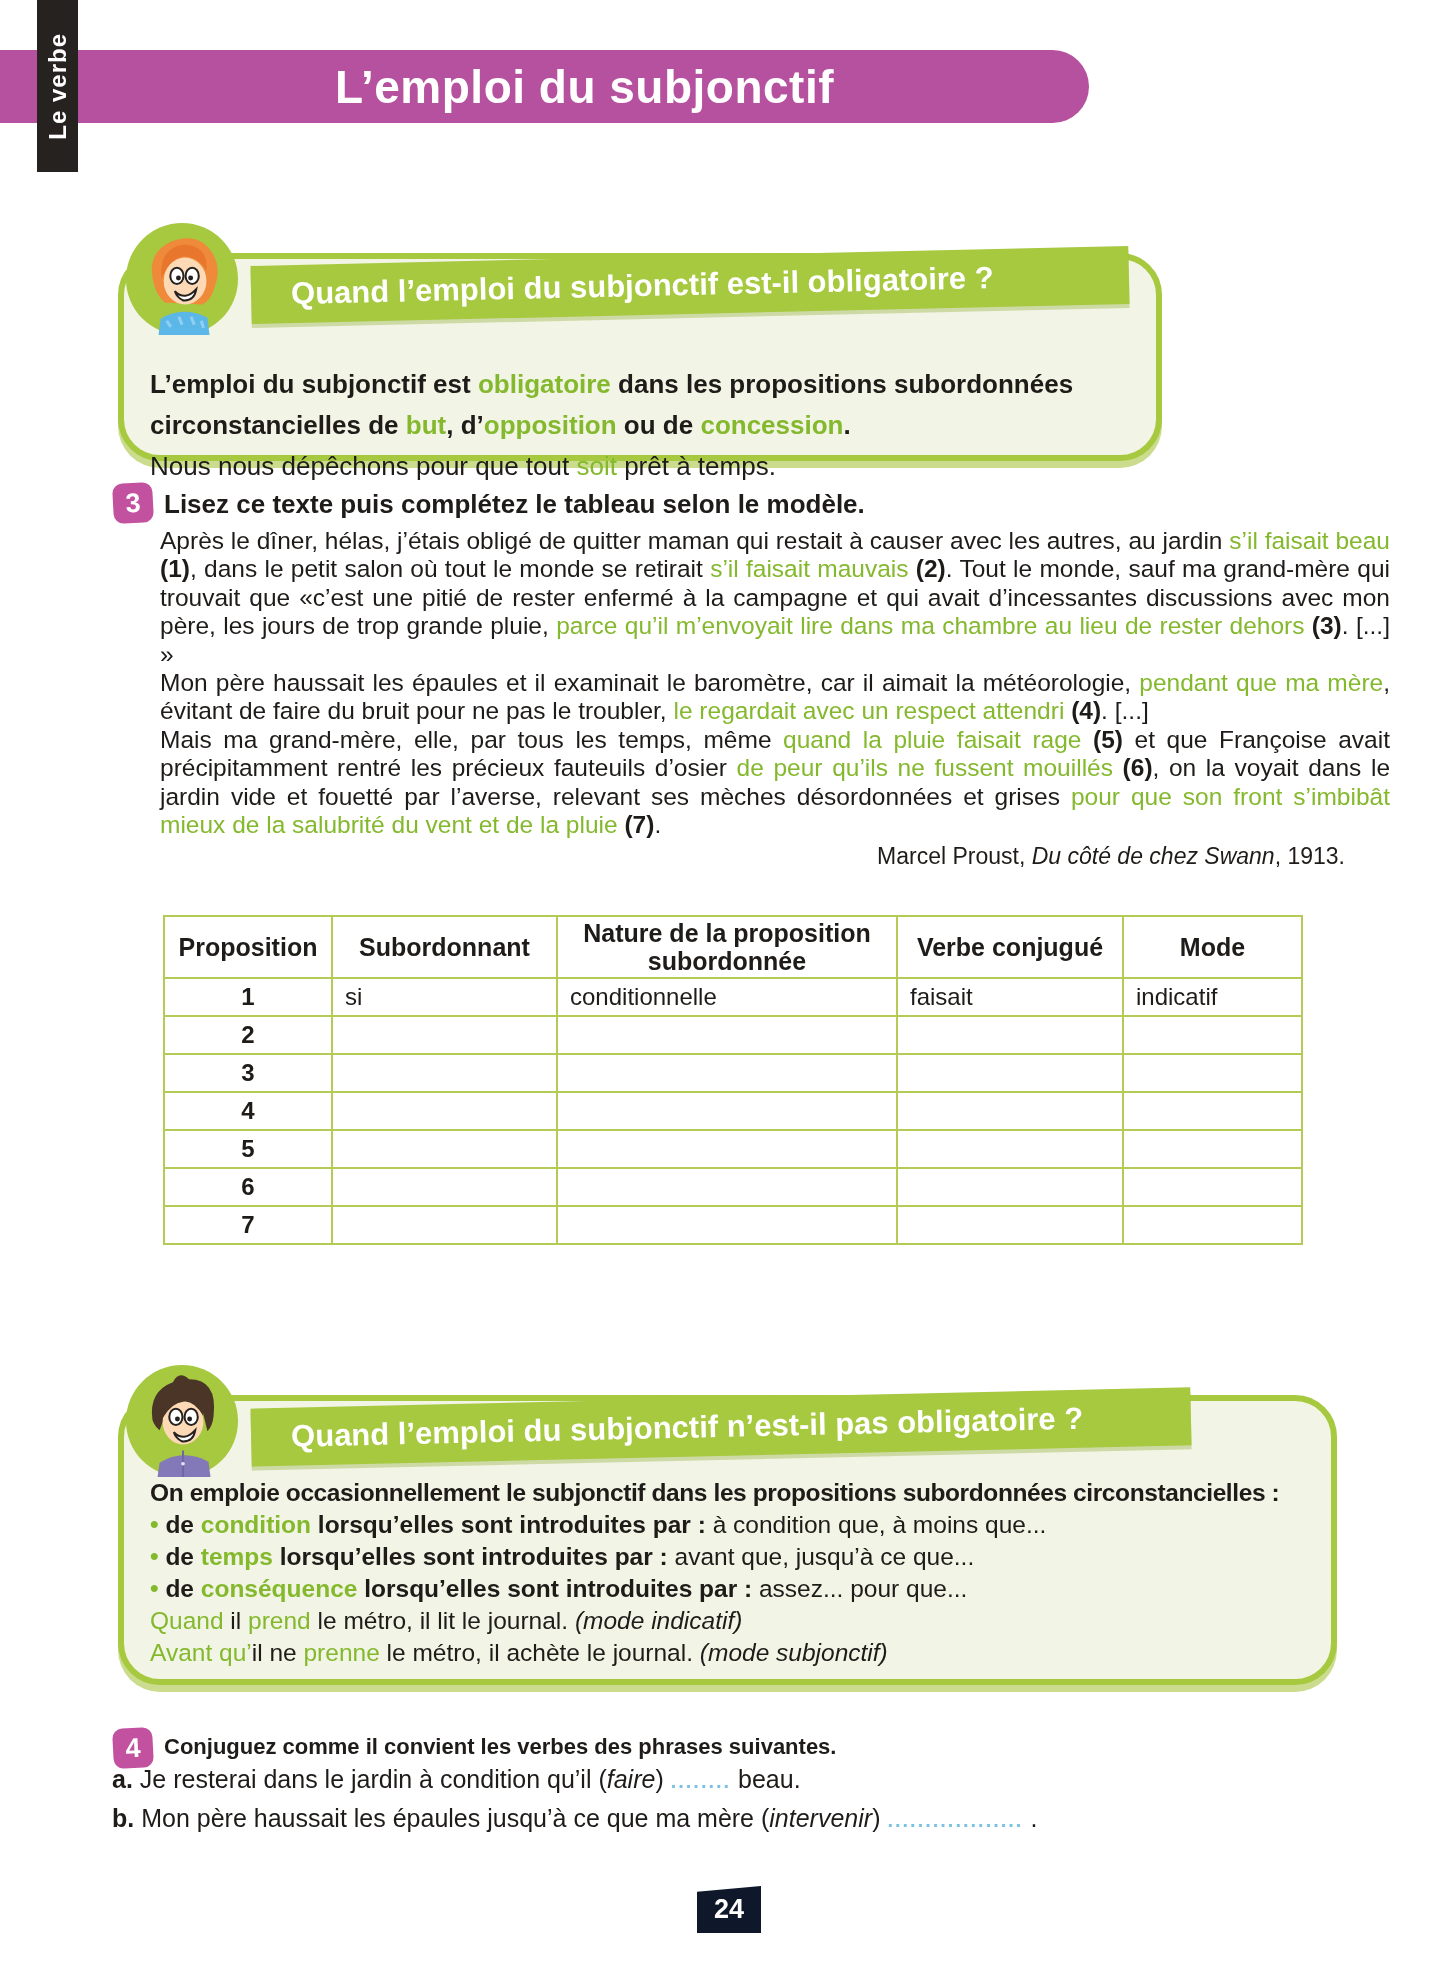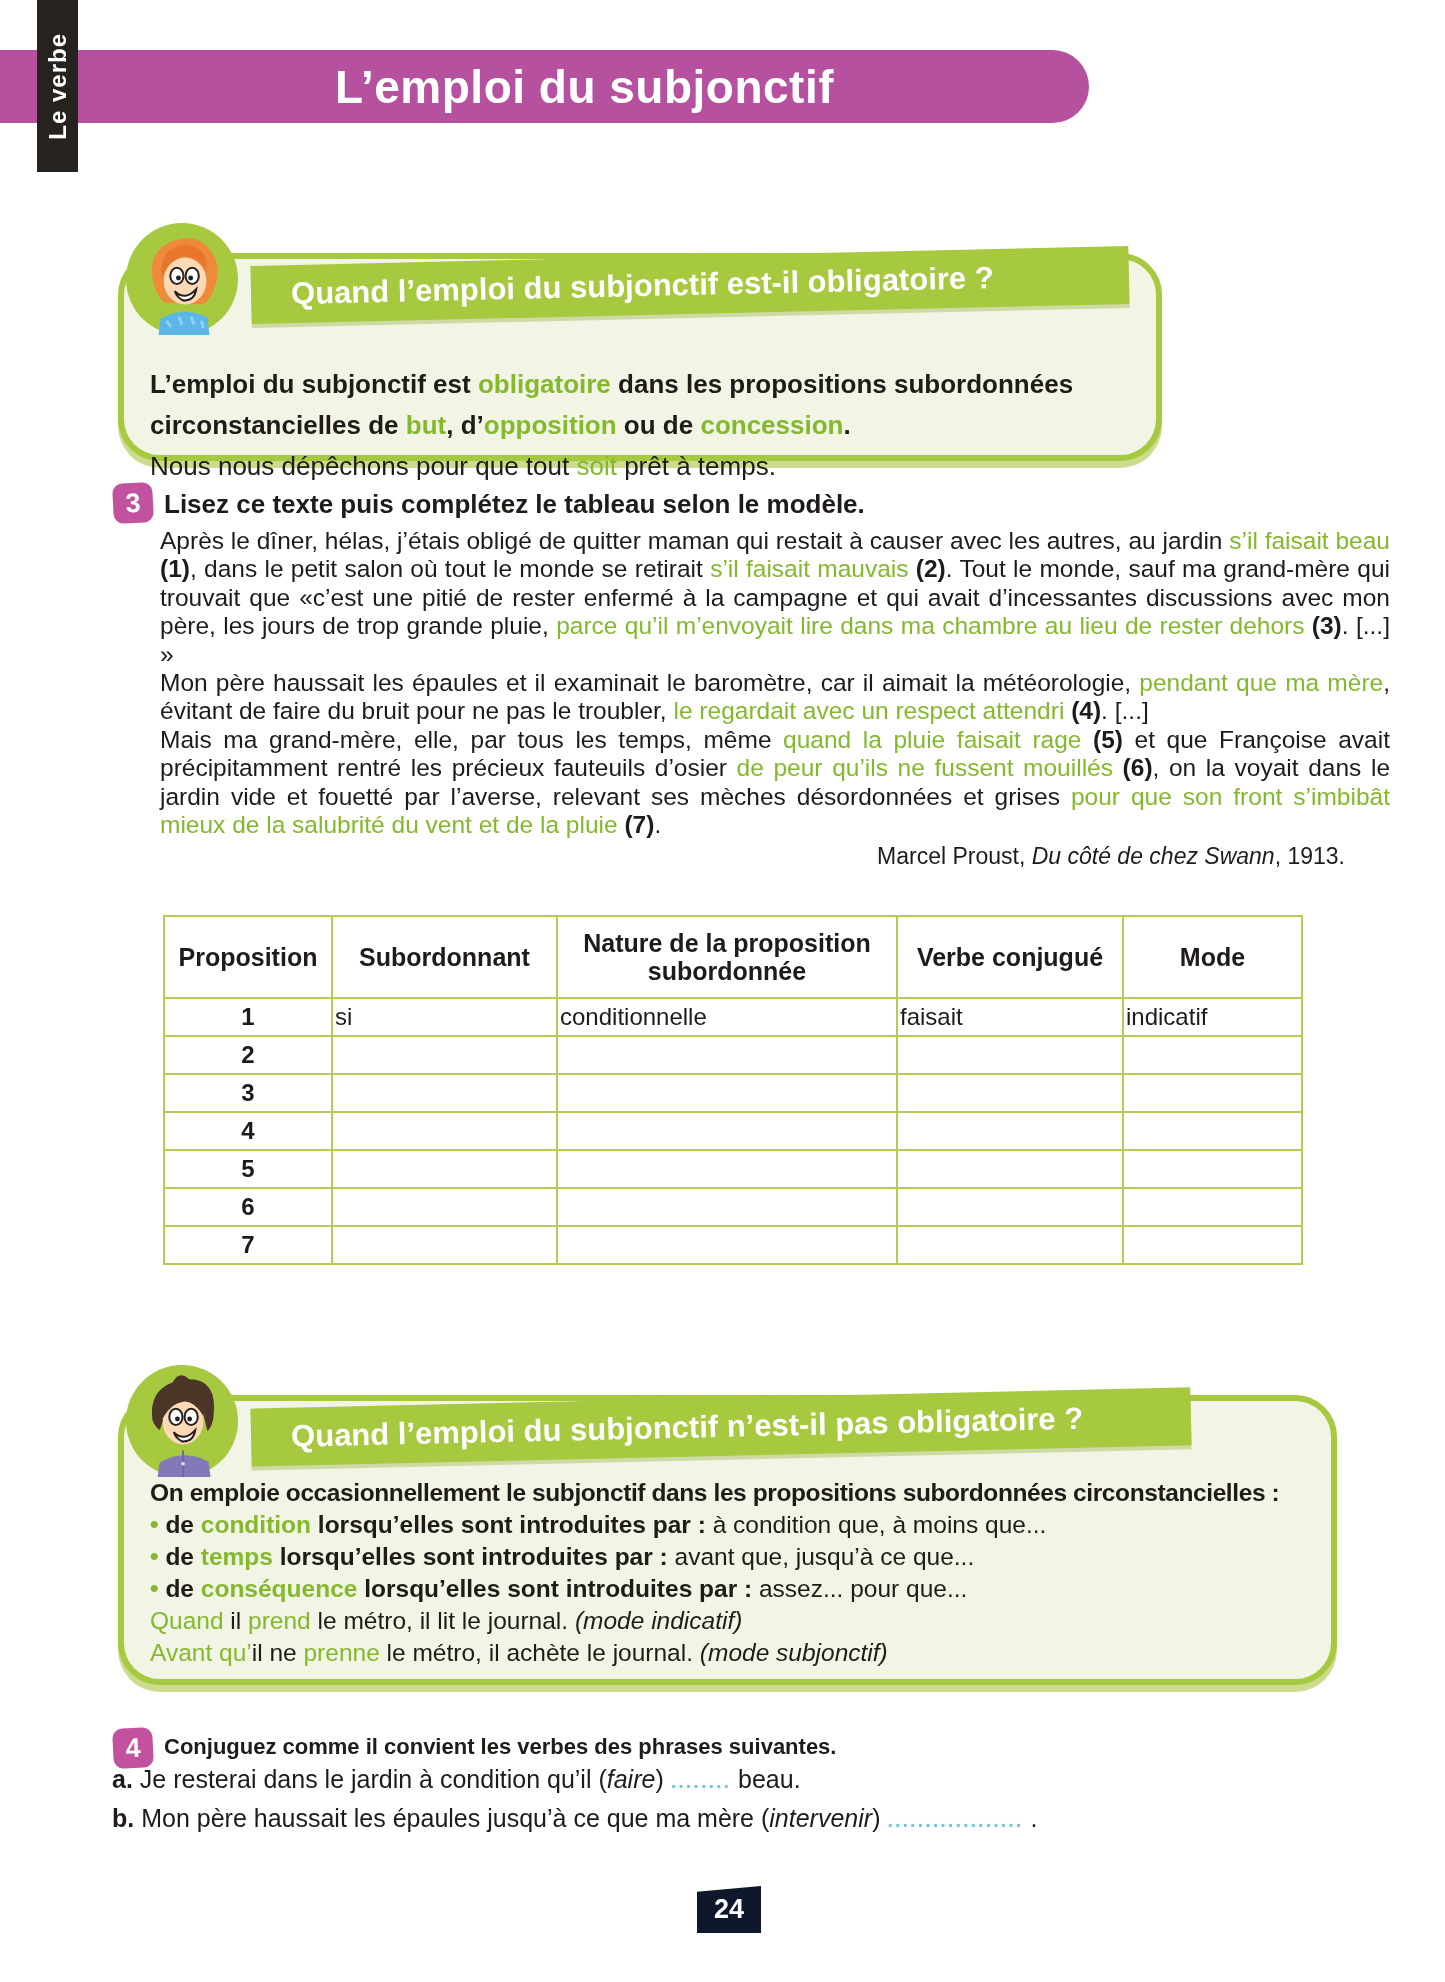--- a/index.html
+++ b/index.html
@@ -64,23 +64,23 @@
   .ex4-item { position:absolute; left:112px; font-size:25px; }
   #item-a { top:1765px; } #item-b { top:1804px; } #item-c { top:1843px; }
   
   #grammar-table {
     position:absolute; left:163px; top:915px; z-index:2;
     border-collapse:collapse; table-layout:fixed; background:#fff;
   }
   #grammar-table th, #grammar-table td { border:2px solid #b4cb55; }
   #grammar-table th {
     height:60px; font-size:25px; font-weight:bold; text-align:center;
-    vertical-align:middle; line-height:1.12; padding:10px 6px;border-radius:21px;
-  }
-  #grammar-table td { height:36px; font-size:24px; padding:0 2px; vertical-align:middle; }
+    vertical-align:middle; line-height:1.12; padding:0 6px;border-radius:21px;
+  }
+  #grammar-table td { height:36px; font-size:24px; padding:0 12px; vertical-align:middle; }
   #grammar-table td.num { text-align:center; font-weight:bold; padding:0; }
   
   .page-num {
     position:absolute; left:697px; top:1886px; width:64px; height:47px; background:#0f172a;
     color:#fff; font-weight:bold; font-size:27px; z-index:2;
     display:flex; align-items:center; justify-content:center;
     clip-path:polygon(0 12%, 100% 0, 100% 100%, 0 100%);
   }
   
   .seg-n  {}

